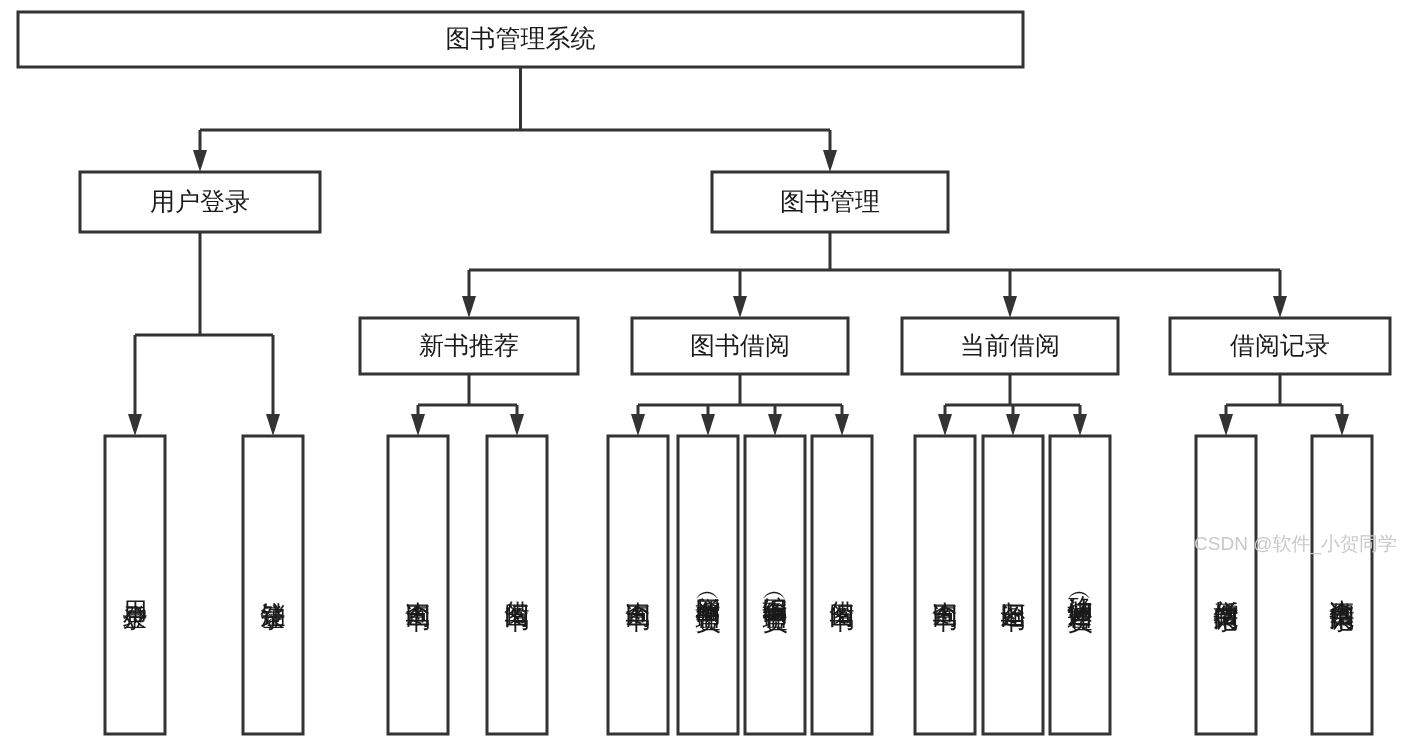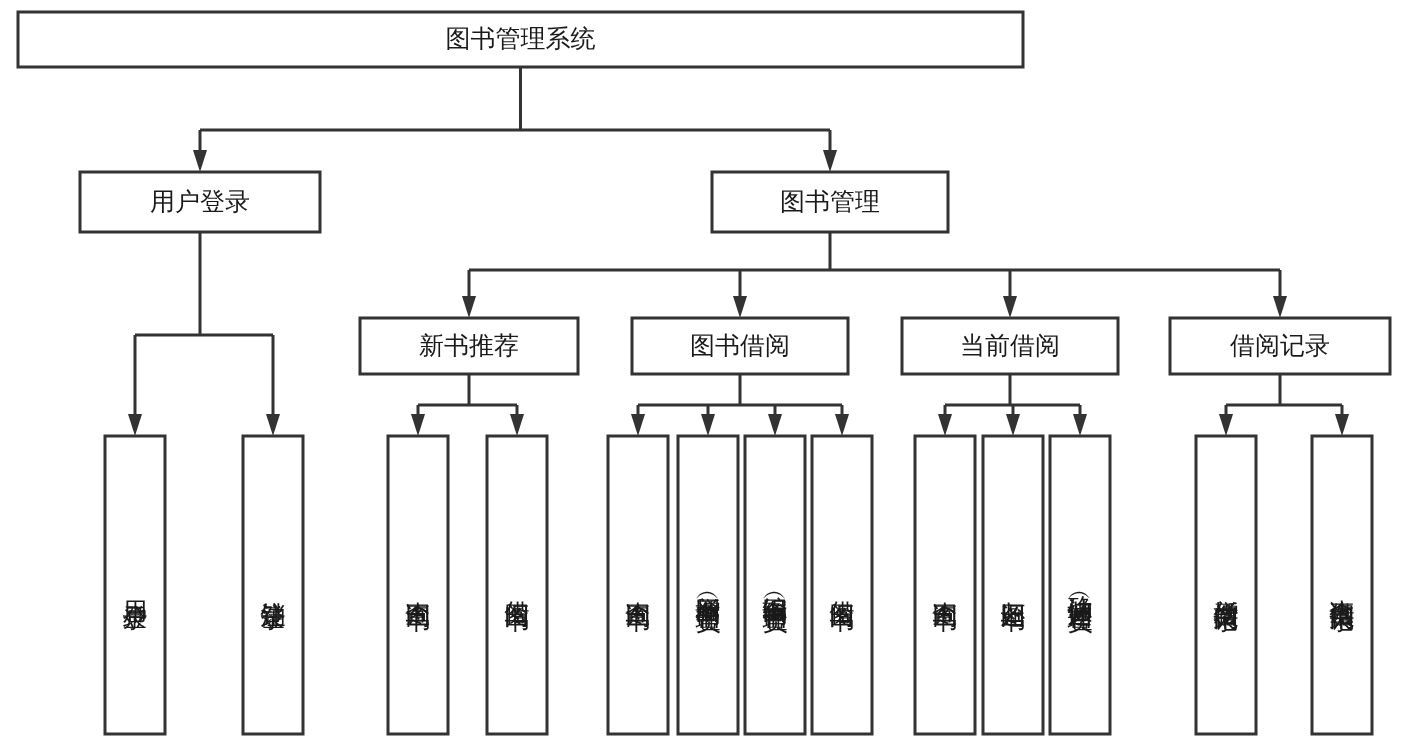--- a/index.html
+++ b/index.html
@@ -178,14 +178,15 @@
       <div class="node-label-v leaf-wrap" style="left: 678px; top: 436px; width: 60px; height: 298px;">新增图书（管理员）</div>
       <div class="node-label-v leaf-wrap" style="left: 745px; top: 436px; width: 60px; height: 298px;">编辑图书（管理员）</div>
       <div class="node-label-v leaf-wrap" style="left: 812px; top: 436px; width: 60px; height: 298px;">借阅图书</div>
       <div class="node-label-v leaf-wrap" style="left: 915px; top: 436px; width: 60px; height: 298px;">查询图书</div>
       <div class="node-label-v leaf-wrap" style="left: 983px; top: 436px; width: 60px; height: 298px;">归还图书</div>
       <div class="node-label-v leaf-wrap" style="left: 1050px; top: 436px; width: 60px; height: 298px;">确认归还（管理员）</div>
       <div class="node-label-v leaf-wrap" style="left: 1196px; top: 436px; width: 60px; height: 298px;">新增借阅记录</div>
       <div class="node-label-v leaf-wrap" style="left: 1312px; top: 436px; width: 60px; height: 298px;">查询借阅记录</div>
     </div>
 
+  <div class="watermark">CSDN @软件_小贺同学</div>
 
 </div>
 
 </body></html>

